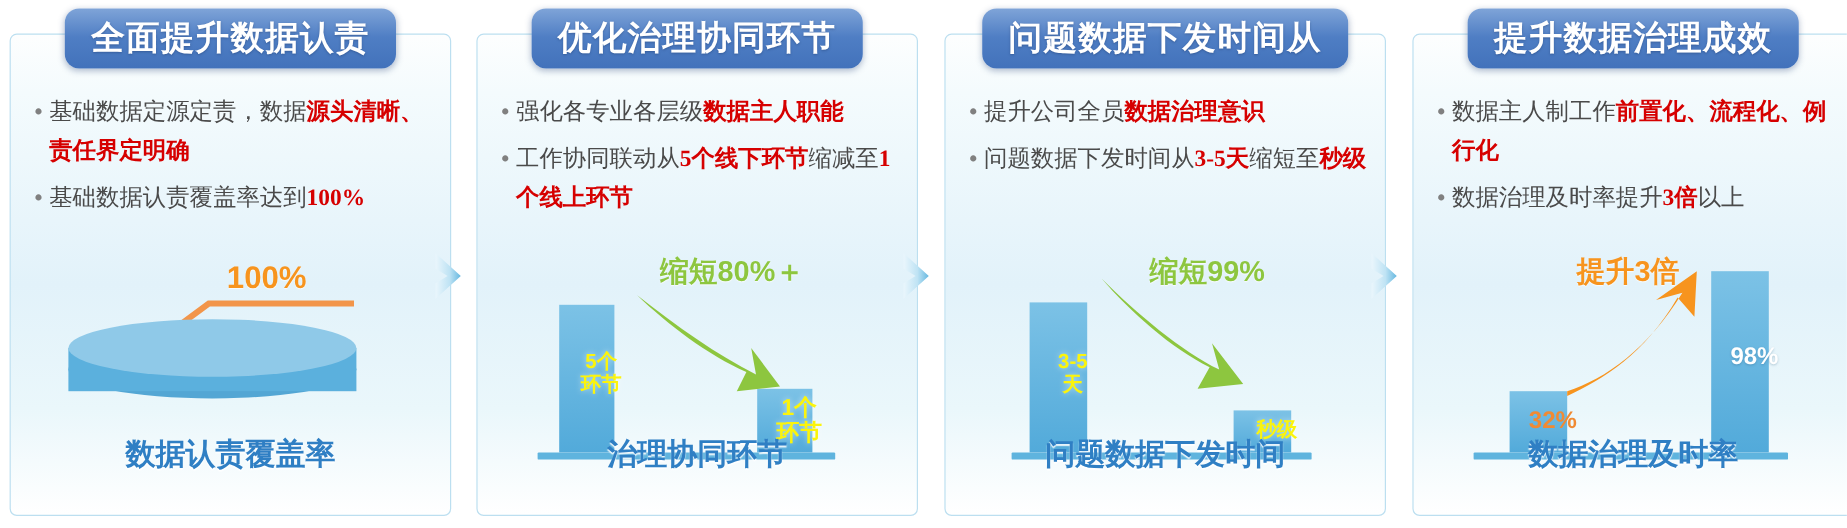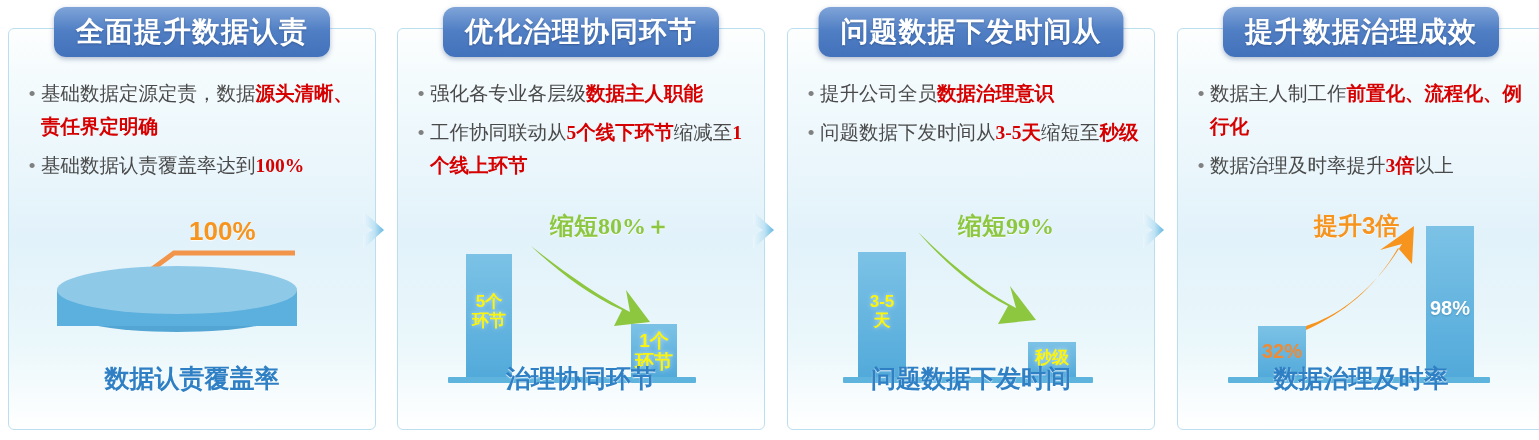--- a/index.html
+++ b/index.html
@@ -58,28 +58,28 @@
     text-align:center;font-size:25px;font-weight:bold;color:#2f7fc4;
     text-shadow:0 1px 1px rgba(255,255,255,.9);
   }
 
   
   .baseline{position:absolute;height:6px;background:#5fb4de;border-radius:1px;}
 
   .bar{position:absolute;background:linear-gradient(180deg,#7cc2e6 0%,#52aada 100%);}
   .barlabel{
     position:absolute;width:100%;text-align:center;
-    font-weight:bold;line-height:1.12;
+    font-weight:bold;line-height:1.12;padding-left:12px;
   }
   .yellow{color:#fbf40c;text-shadow:0 0 5px rgba(255,255,255,.6);}
-  .white{color:#ffffff;text-shadow:0 1px 2px rgba(0,60,100,.25);margin-top:11px;}
+  .white{color:#ffffff;text-shadow:0 1px 2px rgba(0,60,100,.25);}
   .orangetxt{color:#f08a33;}
 
   .arrowtext{position:absolute;font-weight:bold;white-space:nowrap;}
-  .green{color:#8dc63f;text-shadow:0 1px 1px rgba(255,255,255,.8);font-family:Liberation Serif, serif;}
+  .green{color:#8dc63f;text-shadow:0 1px 1px rgba(255,255,255,.8);}
   .orange{color:#f7941e;text-shadow:0 1px 1px rgba(255,255,255,.8);}
 
   
   .cyl-body{
     position:absolute;background:#5bb0dd;
   }
   .cyl-top{
     position:absolute;border-radius:50%;
     background:#8fc9e8;
   }

